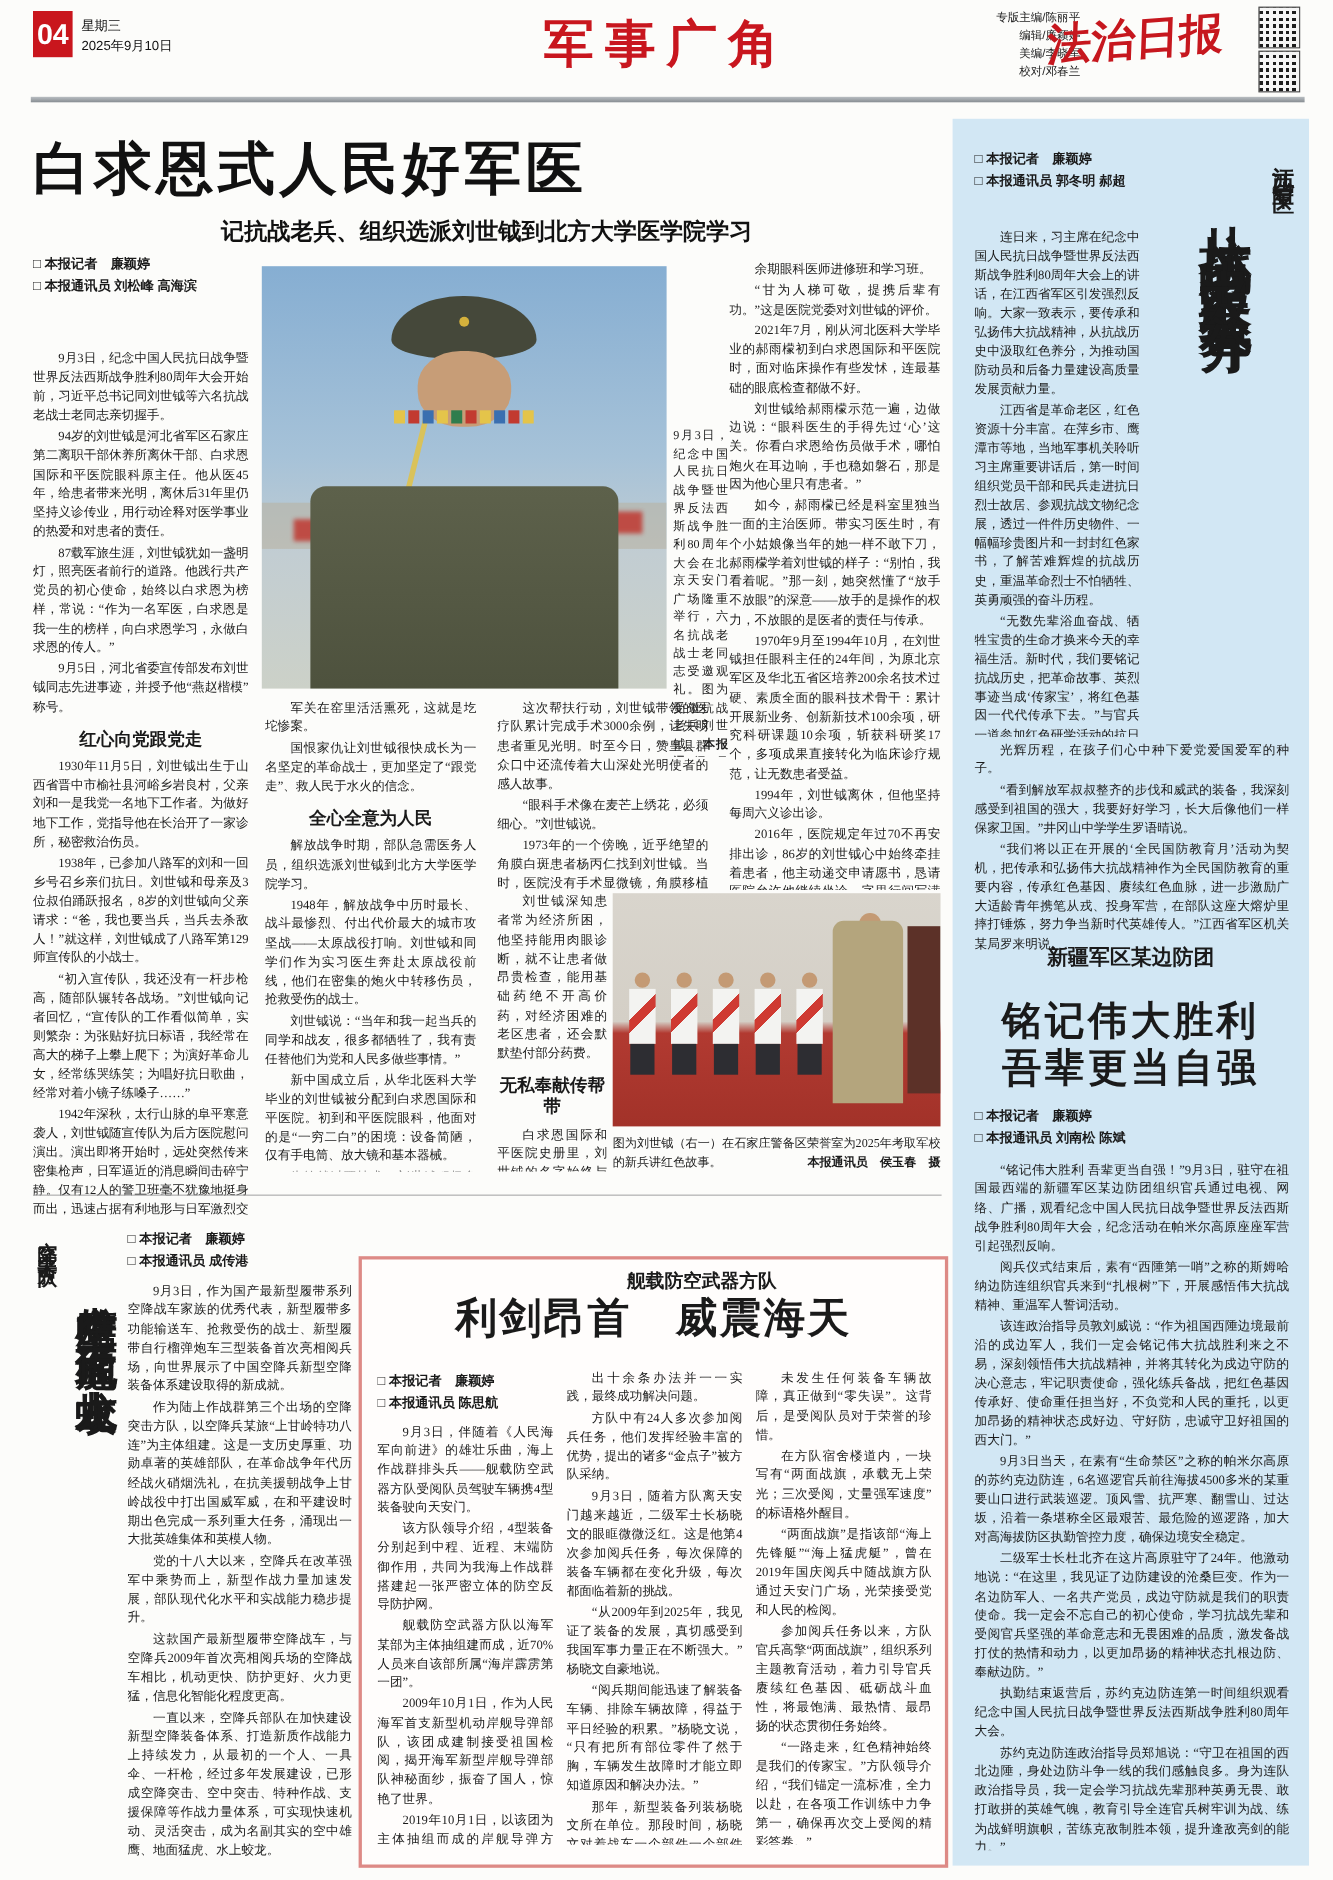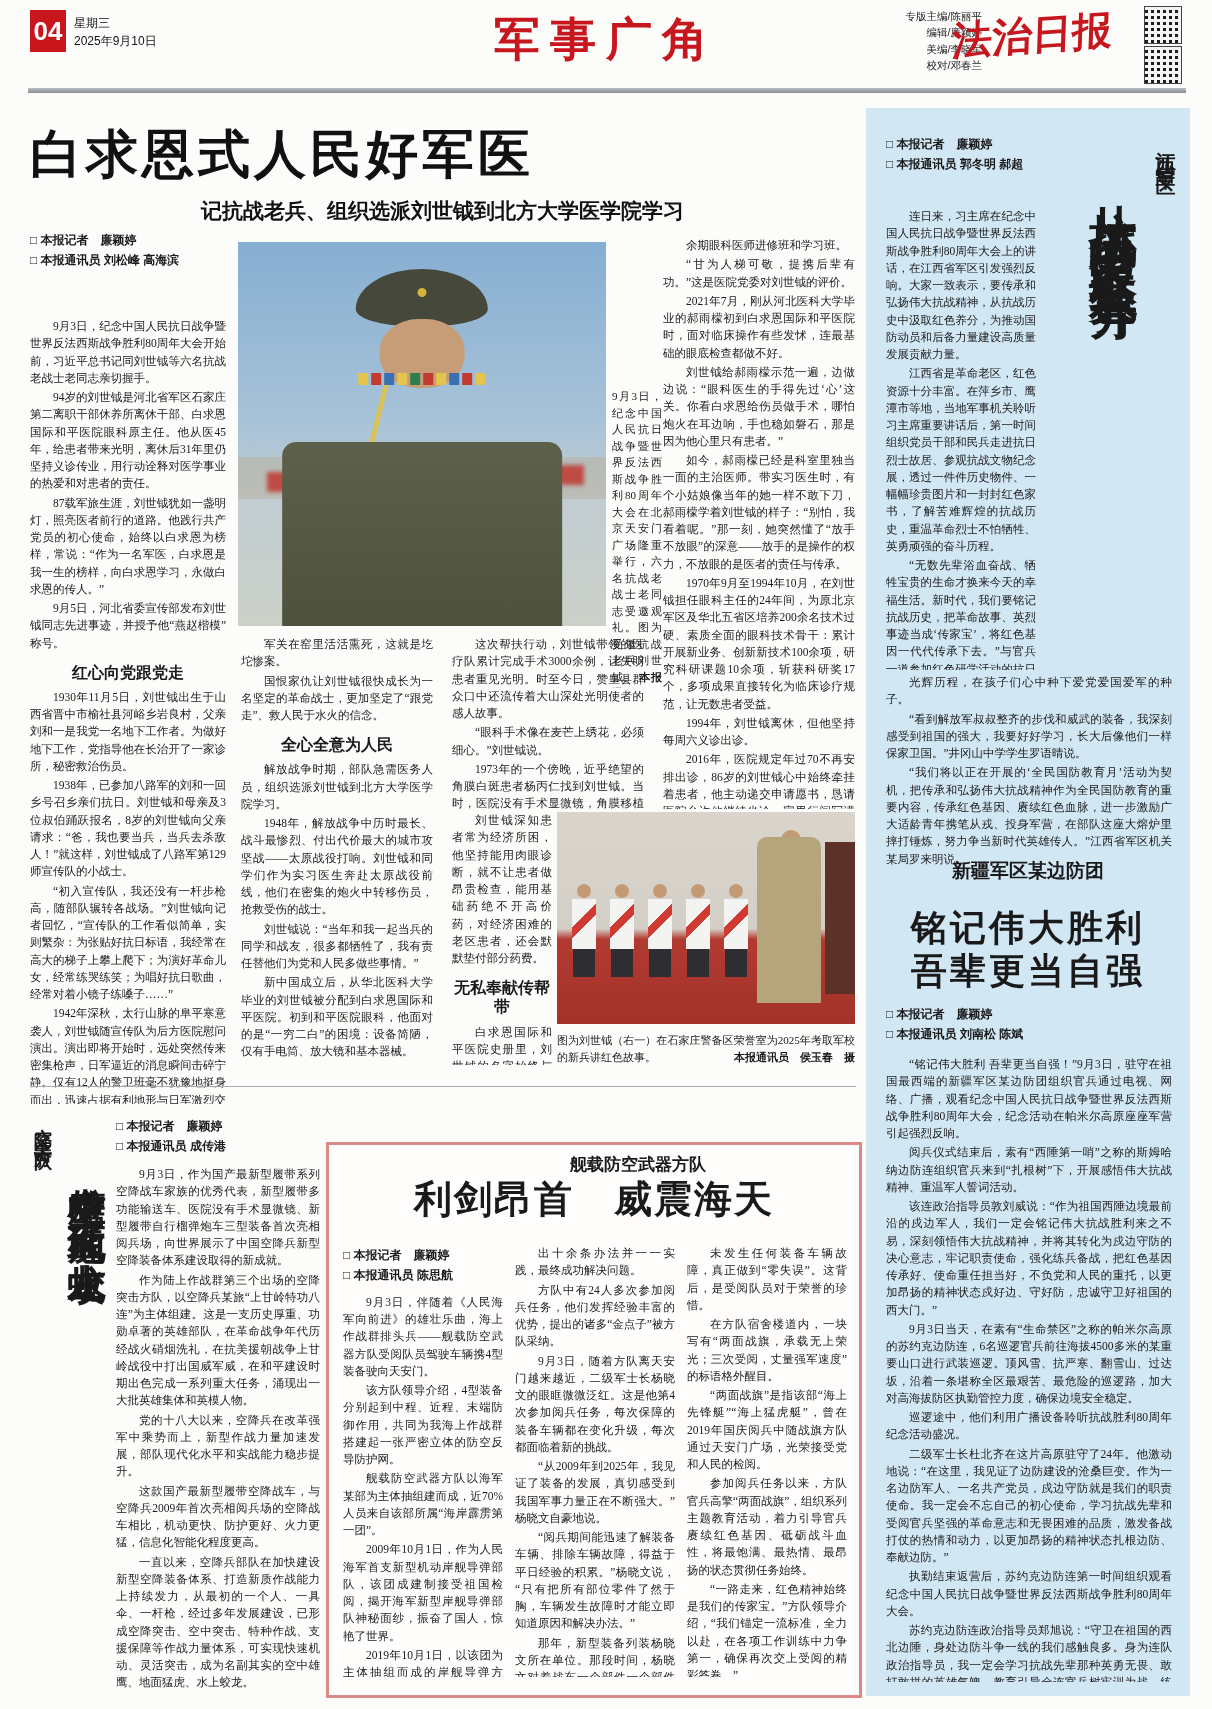--- a/index.html
+++ b/index.html
@@ -291,38 +291,37 @@
   <div class="abs byline" id="xj-byline">
     <div>□ 本报记者　廉颖婷</div>
     <div>□ 本报通讯员 刘南松 陈斌</div>
   </div>
   <div class="abs colbox" id="xj-body">
     <div class="plist">
         <p class="p">“铭记伟大胜利 吾辈更当自强！”9月3日，驻守在祖国最西端的新疆军区某边防团组织官兵通过电视、网络、广播，观看纪念中国人民抗日战争暨世界反法西斯战争胜利80周年大会，纪念活动在帕米尔高原座座军营引起强烈反响。</p>
         <p class="p">阅兵仪式结束后，素有“西陲第一哨”之称的斯姆哈纳边防连组织官兵来到“扎根树”下，开展感悟伟大抗战精神、重温军人誓词活动。</p>
         <p class="p">该连政治指导员敦刘威说：“作为祖国西陲边境最前沿的戍边军人，我们一定会铭记伟大抗战胜利来之不易，深刻领悟伟大抗战精神，并将其转化为戍边守防的决心意志，牢记职责使命，强化练兵备战，把红色基因传承好、使命重任担当好，不负党和人民的重托，以更加昂扬的精神状态戍好边、守好防，忠诚守卫好祖国的西大门。”</p>
         <p class="p">9月3日当天，在素有“生命禁区”之称的帕米尔高原的苏约克边防连，6名巡逻官兵前往海拔4500多米的某重要山口进行武装巡逻。顶风雪、抗严寒、翻雪山、过达坂，沿着一条堪称全区最艰苦、最危险的巡逻路，加大对高海拔防区执勤管控力度，确保边境安全稳定。</p>
-        <p class="p">巡逻途中，他们利用广播设备聆听抗战胜利80周年纪念活动盛况。</p>
         <p class="p">二级军士长杜北齐在这片高原驻守了24年。他激动地说：“在这里，我见证了边防建设的沧桑巨变。作为一名边防军人、一名共产党员，戍边守防就是我们的职责使命。我一定会不忘自己的初心使命，学习抗战先辈和受阅官兵坚强的革命意志和无畏困难的品质，激发备战打仗的热情和动力，以更加昂扬的精神状态扎根边防、奉献边防。”</p>
         <p class="p">执勤结束返营后，苏约克边防连第一时间组织观看纪念中国人民抗日战争暨世界反法西斯战争胜利80周年大会。</p>
         <p class="p">苏约克边防连政治指导员郑旭说：“守卫在祖国的西北边陲，身处边防斗争一线的我们感触良多。身为连队政治指导员，我一定会学习抗战先辈那种英勇无畏、敢打敢拼的英雄气魄，教育引导全连官兵树牢训为战、练为战鲜明旗帜，苦练克敌制胜本领，提升逢敌亮剑的能力。”</p>
       </div>
   </div>
 </div>
 
 <div class="abs" id="airbox">
   <div class="abs v" id="air-kicker">空降突击方队</div>
   <div class="abs v" id="air-headline">空中雄鹰　地面猛虎　水上蛟龙</div>
   <div class="abs byline" id="air-byline">
     <div>□ 本报记者　廉颖婷</div>
     <div>□ 本报通讯员 成传港</div>
   </div>
   <div class="abs colbox" id="air-body">
     <div class="plist">
-        <p class="p">9月3日，作为国产最新型履带系列空降战车家族的优秀代表，新型履带多功能输送车、医院没有手术显微镜、新型履带自行榴弹炮车三型装备首次亮相阅兵场，向世界展示了中国空降兵新型空降装备体系建设取得的新成就。</p>
+        <p class="p">9月3日，作为国产最新型履带系列空降战车家族的优秀代表，新型履带多功能输送车、抢救受伤的战士、新型履带自行榴弹炮车三型装备首次亮相阅兵场，向世界展示了中国空降兵新型空降装备体系建设取得的新成就。</p>
         <p class="p">作为陆上作战群第三个出场的空降突击方队，以空降兵某旅“上甘岭特功八连”为主体组建。这是一支历史厚重、功勋卓著的英雄部队，在革命战争年代历经战火硝烟洗礼，在抗美援朝战争上甘岭战役中打出国威军威，在和平建设时期出色完成一系列重大任务，涌现出一大批英雄集体和英模人物。</p>
         <p class="p">党的十八大以来，空降兵在改革强军中乘势而上，新型作战力量加速发展，部队现代化水平和实战能力稳步提升。</p>
         <p class="p">这款国产最新型履带空降战车，与空降兵2009年首次亮相阅兵场的空降战车相比，机动更快、防护更好、火力更猛，信息化智能化程度更高。</p>
         <p class="p">一直以来，空降兵部队在加快建设新型空降装备体系、打造新质作战能力上持续发力，从最初的一个人、一具伞、一杆枪，经过多年发展建设，已形成空降突击、空中突击、特种作战、支援保障等作战力量体系，可实现快速机动、灵活突击，成为名副其实的空中雄鹰、地面猛虎、水上蛟龙。</p>
       </div>
   </div>
 </div>
 
 <div class="abs" id="navybox">
   <div class="abs" id="navy-kicker">舰载防空武器方队</div>

